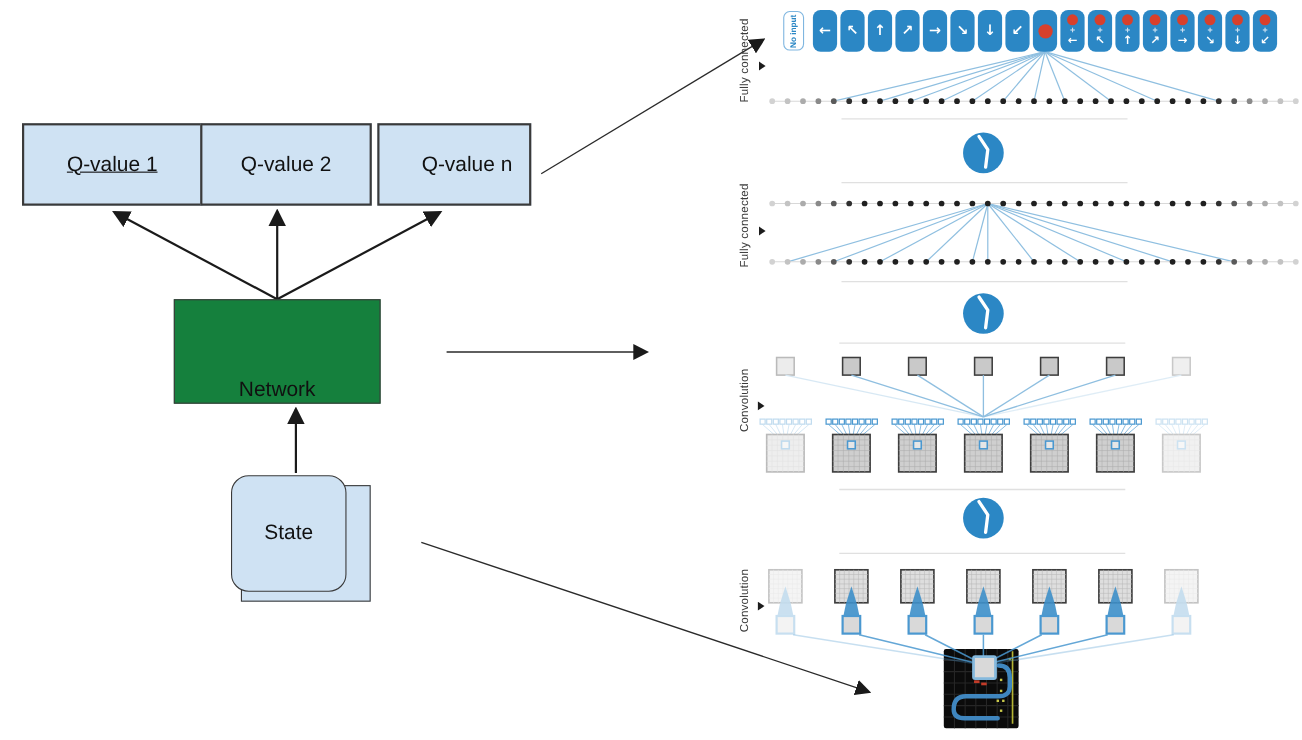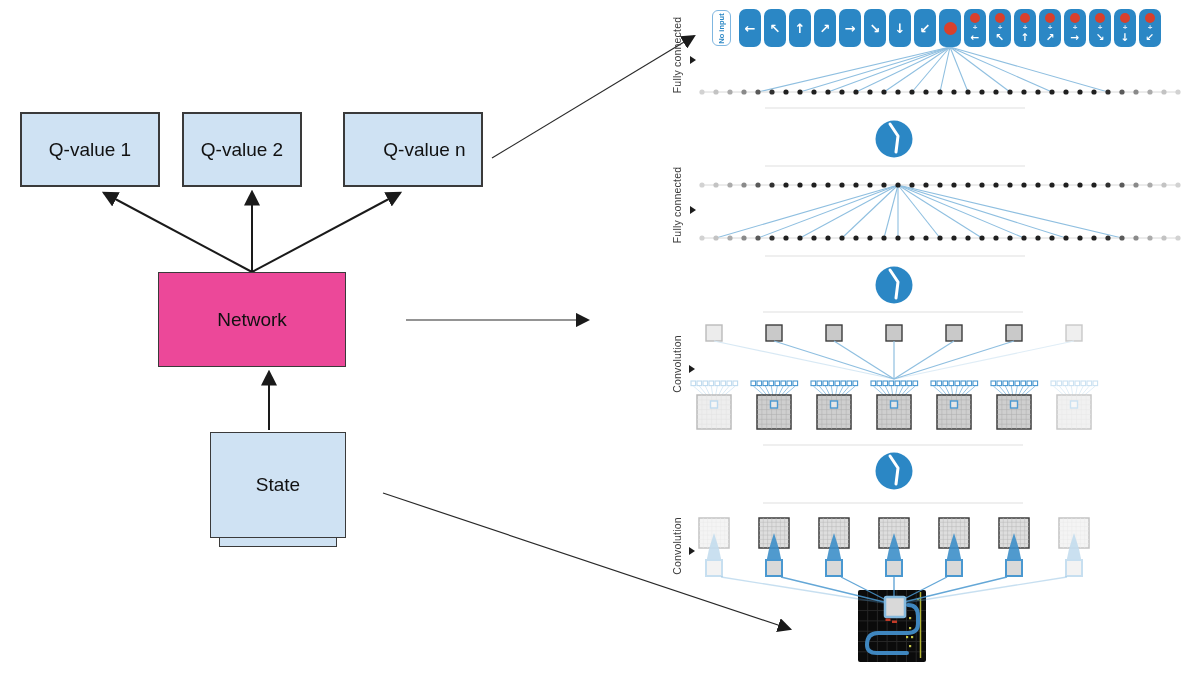--- a/index.html
+++ b/index.html
@@ -3,21 +3,21 @@
 <meta charset="utf-8">
 <style>
   html,body{margin:0;padding:0;background:#fff;}
   #canvas{position:relative;width:1184px;height:673px;background:#fff;overflow:hidden;
           font-family:"Liberation Sans",sans-serif;}
   svg.layer{position:absolute;left:0;top:0;}
   
   .box{position:absolute;display:flex;align-items:center;justify-content:center;
        box-sizing:border-box;border:2px solid #3a3a3a;font-size:19px;color:#111;}
   .box.blue{background:#cfe2f3;}
-  .box.white{background:#ec4899;border-width:1.5px;}
+  .box.white{background:#15803d;border-width:1.5px;align-items:flex-end;}
   .shadowbox{position:absolute;box-sizing:border-box;border:1.5px solid #3a3a3a;background:#cfe2f3;}
   
   .vlabel{position:absolute;white-space:nowrap;font-size:10.5px;color:#3b3b3b;
           letter-spacing:.2px;transform:translate(-50%,-50%) rotate(-90deg);}
   .lmarker{position:absolute;width:0;height:0;border-left:6px solid #1c1c1c;
            border-top:4px solid transparent;border-bottom:4px solid transparent;}
   
   #actions{position:absolute;left:0;top:0;width:100%;height:100%;}
   .noinput{position:absolute;left:712px;top:10px;width:19px;height:36px;box-sizing:border-box;
            border:1.5px solid #7fb6e0;border-radius:6px;background:#fff;display:flex;
@@ -50,34 +50,34 @@
     </defs>
     <line x1="252" y1="272" x2="104" y2="193" stroke="#1a1a1a" stroke-width="2" marker-end="url(#ahb)"></line>
     <line x1="252" y1="272" x2="252" y2="192" stroke="#1a1a1a" stroke-width="2" marker-end="url(#ahb)"></line>
     <line x1="252" y1="272" x2="400" y2="193" stroke="#1a1a1a" stroke-width="2" marker-end="url(#ahb)"></line>
     <line x1="269" y1="430" x2="269" y2="372" stroke="#1a1a1a" stroke-width="2" marker-end="url(#ahb)"></line>
     <line x1="492" y1="158" x2="694" y2="36" stroke="#2a2a2a" stroke-width="1.2" marker-end="url(#ahs)"></line>
     <line x1="406" y1="320" x2="588" y2="320" stroke="#2a2a2a" stroke-width="1.2" marker-end="url(#ahs)"></line>
     <line x1="383" y1="493" x2="790" y2="629" stroke="#2a2a2a" stroke-width="1.2" marker-end="url(#ahs)"></line>
   </svg>
 
-  <div class="box blue" style="left:20px;top:112px;width:140px;height:75px;">
+  <div class="box blue" style="left:20px;top:112px;width:164px;height:75px;text-decoration:underline;">
     <span>Q-value 1</span>
   </div>
-  <div class="box blue" style="left:182px;top:112px;width:120px;height:75px;">
+  <div class="box blue" style="left:182px;top:112px;width:156px;height:75px;">
     <span>Q-value 2</span>
   </div>
   <div class="box blue" style="left:343px;top:112px;width:140px;height:75px;padding-left:23px;">
     <span>Q-value n</span>
   </div>
   <div class="box white" style="left:158px;top:272px;width:188px;height:95px;">
     <span>Network</span>
   </div>
   <div class="shadowbox" style="left:219px;top:441px;width:118px;height:106px;"></div>
-  <div class="box blue" style="left:210px;top:432px;width:136px;height:106px;border-width:1.5px;">
+  <div class="box blue" style="left:210px;top:432px;width:105px;height:106px;border-width:1.5px;border-radius:16px;">
     <span>State</span>
   </div>
 
   <div class="vlabel" style="left:677px;top:55px;">Fully connected</div>
   <div class="lmarker" style="left:690px;top:56px;"></div>
   <div class="vlabel" style="left:677px;top:205px;">Fully connected</div>
   <div class="lmarker" style="left:690px;top:206px;"></div>
   <div class="vlabel" style="left:677px;top:364px;">Convolution</div>
   <div class="lmarker" style="left:689px;top:365px;"></div>
   <div class="vlabel" style="left:677px;top:546px;">Convolution</div>

